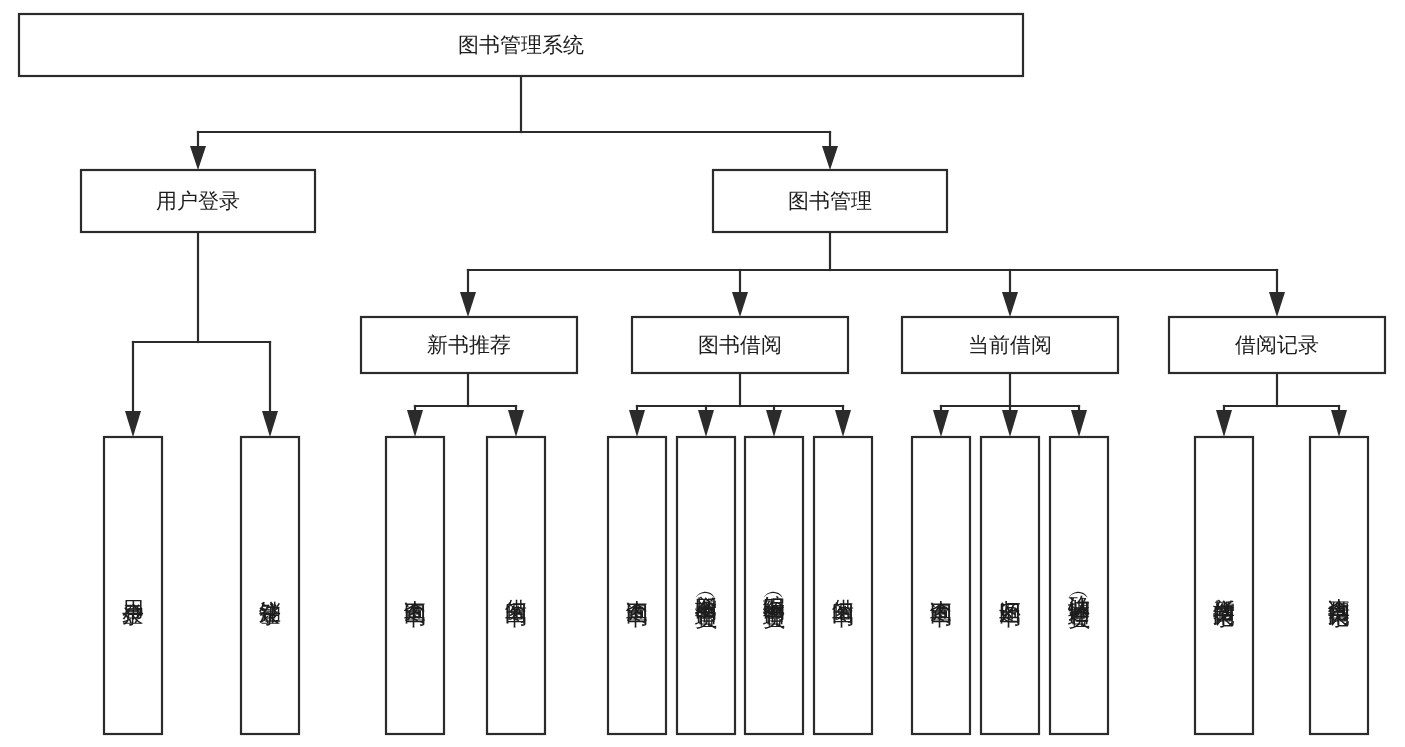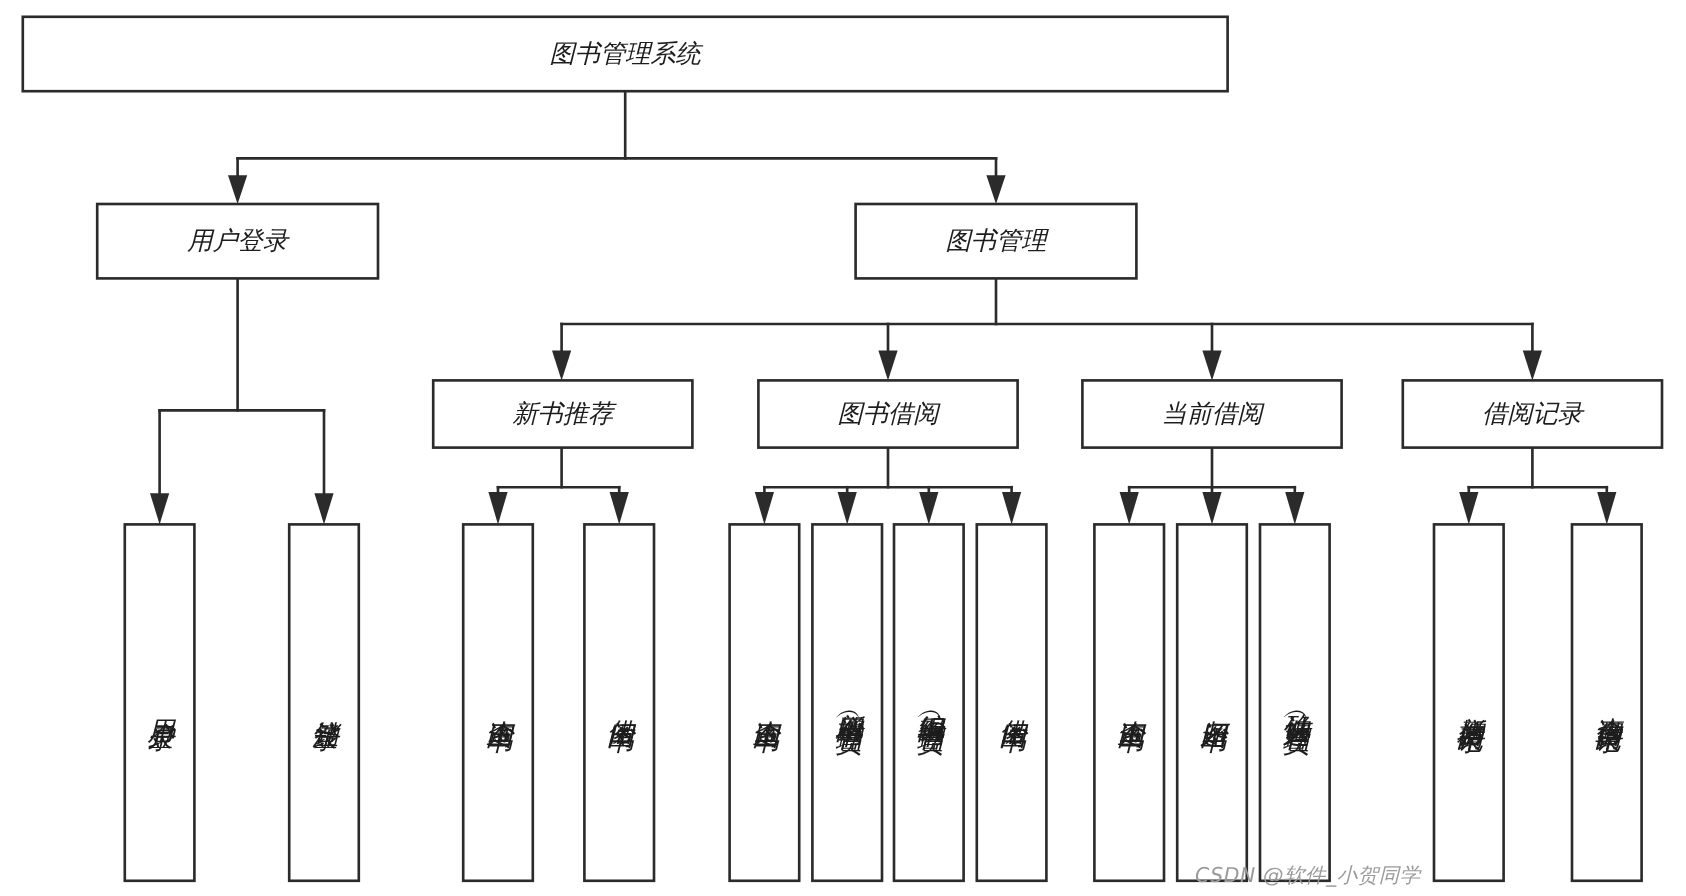--- a/index.html
+++ b/index.html
@@ -11,21 +11,20 @@
     width: 1405px;
     height: 747px;
     overflow: hidden;
     font-family: "DejaVu Sans", "Liberation Sans", sans-serif;
   }
   #diagram-root {
     position: relative;
     width: 1192px;
     height: 747px;
     background: #ffffff;
-    font-style: italic;
   }
   svg#flow-svg {
     position: absolute;
     left: 0;
     top: 0;
     width: 1405px;
     height: 747px;
   }
   .node-box {
     fill: #ffffff;
@@ -200,14 +199,13 @@
   <div class="leaf-label" style="left:745px; top:437px; width:58px; height:297px;">编辑图书（管理员）</div>
   <div class="leaf-label" style="left:814px; top:437px; width:58px; height:297px;">借阅图书</div>
 
   <div class="leaf-label" style="left:912px; top:437px; width:58px; height:297px;">查询图书</div>
   <div class="leaf-label" style="left:981px; top:437px; width:58px; height:297px;">归还图书</div>
   <div class="leaf-label" style="left:1050px; top:437px; width:58px; height:297px;">确认归还（管理员）</div>
 
   <div class="leaf-label" style="left:1195px; top:437px; width:58px; height:297px;">新增借阅记录</div>
   <div class="leaf-label" style="left:1310px; top:437px; width:58px; height:297px;">查询借阅记录</div>
 
-  <div class="watermark">CSDN @软件_小贺同学</div>
 </div>
 
 </body></html>

